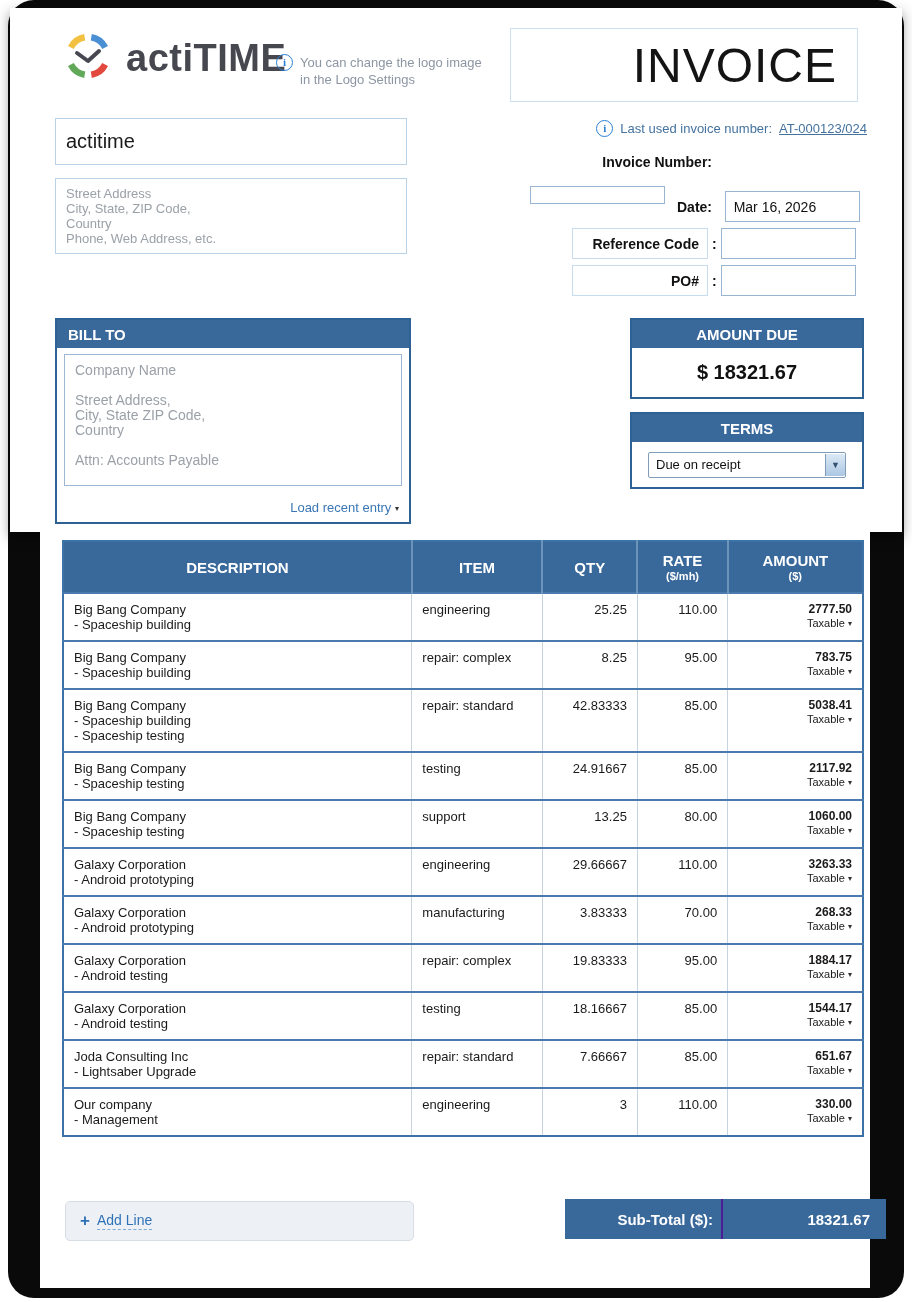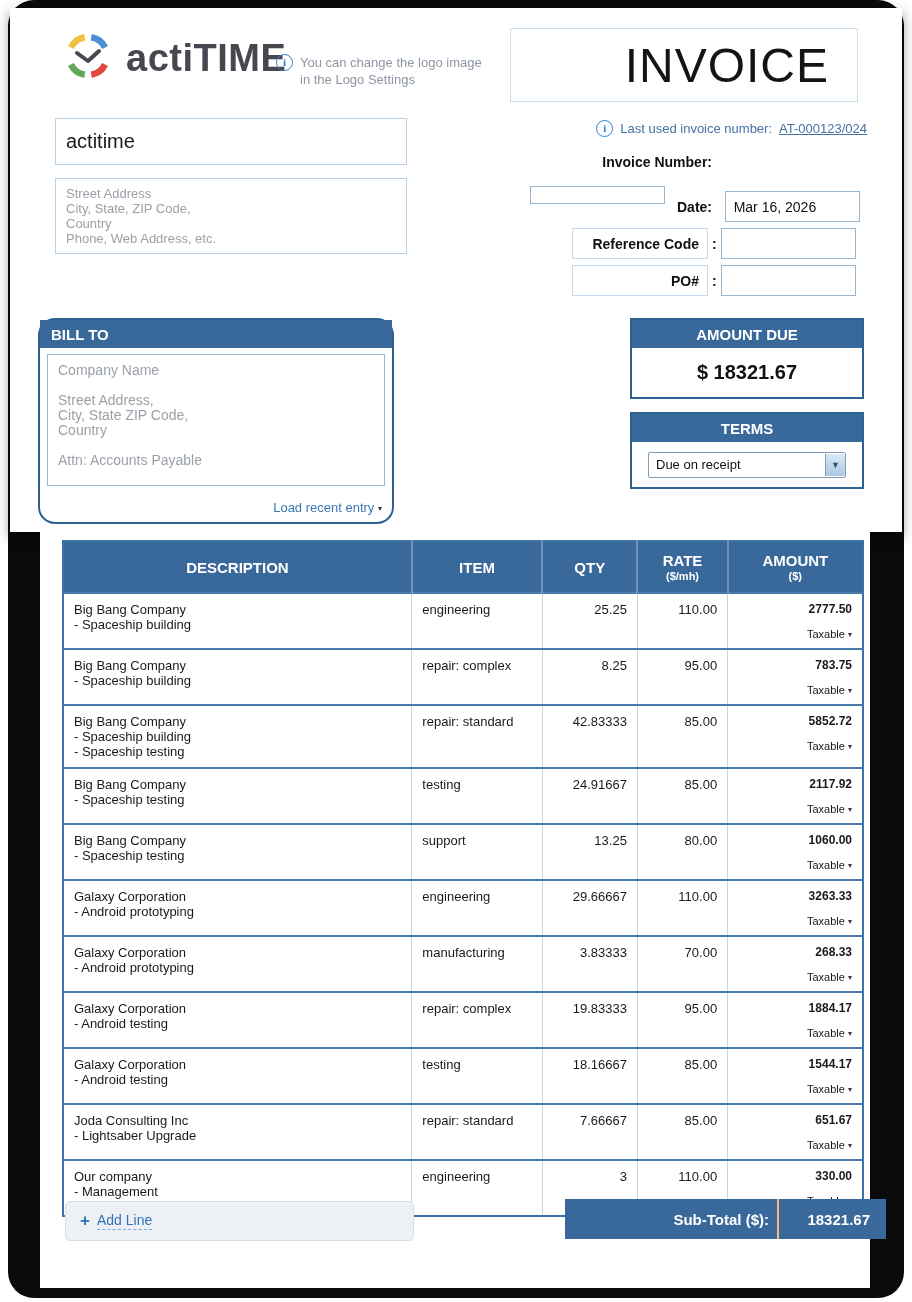--- a/index.html
+++ b/index.html
@@ -10,21 +10,21 @@
   .top-card{position:absolute;left:10px;top:8px;width:892px;height:524px;background:#fff;
             box-shadow:0 5px 12px rgba(0,0,0,.45);}
   .logo{position:absolute;left:52px;top:22px;display:flex;align-items:center;gap:12px;}
   .brand{font-size:38px;font-weight:bold;color:#47474f;letter-spacing:.5px;}
   .logo-note{position:absolute;left:266px;top:46px;display:flex;gap:7px;align-items:flex-start;}
   .info-i{display:inline-block;width:15px;height:15px;border:1.5px solid #2a7fd4;border-radius:50%;
           color:#2a7fd4;font-size:11px;line-height:15px;text-align:center;font-weight:bold;
           font-family:"Liberation Serif",serif;flex:0 0 auto;}
   .logo-note-text{font-size:13px;line-height:17px;color:#8d96a3;}
   .invoice-box{position:absolute;left:500px;top:20px;width:348px;height:74px;border:1px solid #cde0f0;
-               display:flex;align-items:center;justify-content:flex-end;padding-right:28px;box-sizing:border-box;}
+               display:flex;align-items:center;justify-content:flex-end;padding-right:20px;box-sizing:border-box;}
   .invoice-title{font-size:48px;color:#141414;letter-spacing:1px;}
   .company-input{position:absolute;left:45px;top:110px;width:352px;height:47px;border:1px solid #b9d2e8;
                  box-sizing:border-box;font-size:20px;color:#1a1a1a;padding:6px 10px;outline:none;
                  font-family:"Liberation Sans",sans-serif;background:#fff;}
   .address-area{position:absolute;left:45px;top:170px;width:352px;height:76px;border:1px solid #b9d2e8;
                 box-sizing:border-box;font-size:13px;line-height:15px;color:#1a1a1a;padding:7px 10px;
                 resize:none;outline:none;font-family:"Liberation Sans",sans-serif;background:#fff;}
   textarea::placeholder{color:#9ba1a8;opacity:1;}
   .last-used{position:absolute;top:112px;right:35px;display:flex;align-items:center;gap:7px;
              font-size:13px;color:#44729f;}
@@ -33,21 +33,21 @@
   .f-label{font-size:14px;font-weight:bold;color:#111;display:flex;align-items:center;justify-content:flex-end;}
   .f-input{width:135px;height:31px;border:1px solid #98b6d2;box-sizing:border-box;font-size:14px;color:#111;
            padding:0 8px;outline:none;font-family:"Liberation Sans",sans-serif;background:#fff;}
   .boxed-label{border:1px solid #c9dcee;box-sizing:border-box;font-size:14px;font-weight:bold;color:#111;
                display:flex;align-items:center;justify-content:flex-end;padding-right:8px;background:#fff;}
   .colon{font-size:14px;font-weight:bold;color:#111;display:flex;align-items:center;padding:0 4px;}
 
   .panel{position:absolute;border:2px solid #2e6294;background:#fff;}
   .panel-hdr{background:#39689b;color:#fff;font-weight:bold;font-size:15px;height:28px;
              display:flex;align-items:center;box-sizing:border-box;}
-  .billto{left:28px;top:310px;width:352px;height:202px;border-radius:17px;}
+  .billto{left:45px;top:310px;width:352px;height:202px;}
   .billto .panel-hdr{padding-left:11px;}
   .billto-area{position:absolute;left:7px;top:34px;width:338px;height:132px;border:1px solid #9cb8d4;
                box-sizing:border-box;font-size:14px;line-height:15px;color:#1a1a1a;padding:8px 10px;
                resize:none;outline:none;font-family:"Liberation Sans",sans-serif;}
   .load-recent{position:absolute;right:10px;bottom:7px;font-size:13px;color:#3a77b5;cursor:pointer;}
   .amount-due{left:620px;top:310px;width:230px;height:77px;}
   .amount-due .panel-hdr,.terms .panel-hdr{justify-content:center;}
   .amount-val{height:49px;display:flex;align-items:center;justify-content:center;
               font-size:20px;font-weight:bold;color:#111;}
   .terms{left:620px;top:404px;width:230px;height:73px;}
@@ -71,30 +71,30 @@
   .th-sub{display:block;font-size:11px;font-weight:bold;margin-top:1px;}
   .th-left{text-align:center;} .th-center{text-align:center;}
   .inv-table td{border-top:2px solid #4a7aad;border-right:1px solid #c6d3e0;vertical-align:top;
                 padding:8px 10px;font-size:13px;color:#1a1a1a;box-sizing:border-box;background:#fff;}
   .inv-table td:last-child{border-right:none;}
   .td-desc{white-space:pre-line;line-height:15px;}
   .td-item{line-height:15px;}
   .td-num{text-align:right;padding-right:13px;}
   .td-amt{text-align:right;padding-right:10px;}
   .amt-val{font-size:12px;font-weight:bold;}
-  .taxable{margin-top:12px;font-size:11px;color:#1a1a1a;cursor:pointer;}
+  .taxable{margin-top:1px;font-size:11px;color:#1a1a1a;cursor:pointer;}
   .caret{display:inline-block;font-size:8px;color:#333;transform:translateY(-1px);}
   .tbl-footer{position:absolute;left:22px;top:0;width:802px;height:40px;}
   .add-line-box{position:absolute;left:3px;top:2px;width:347px;height:38px;background:#edf1f6;
                 border:1px solid #d6dde6;border-radius:5px;display:flex;align-items:center;cursor:pointer;}
   .add-plus{color:#2f72b8;font-size:17px;font-weight:bold;margin:0 7px 0 14px;}
   .add-line-label{color:#2f72b8;font-size:14px;border-bottom:1px dashed #7ea9d6;padding-bottom:1px;}
   .subtotal-bar{position:absolute;left:503px;top:0;width:321px;height:40px;background:#39689b;display:flex;}
-  .subtotal-label{width:214px;color:#fff;font-weight:bold;font-size:15px;display:flex;align-items:center;
-                  justify-content:flex-end;padding-right:8px;border-right:2px solid #fdba74;box-sizing:border-box;}
+  .subtotal-label{width:158px;color:#fff;font-weight:bold;font-size:15px;display:flex;align-items:center;
+                  justify-content:flex-end;padding-right:8px;border-right:2px solid #4c1d95;box-sizing:border-box;}
   .subtotal-value{flex:1;color:#fff;font-weight:bold;font-size:15px;display:flex;align-items:center;
                   justify-content:flex-end;padding-right:16px;}
 </style>
 </head>
 <body>
 
 <div class="stage">
   <div class="window"></div>
 
   <div class="top-card">
@@ -249,21 +249,21 @@
       </tr>
 
       <tr>
         <td class="td-desc">Big Bang Company
 - Spaceship building
 - Spaceship testing</td>
         <td class="td-item">repair: standard</td>
         <td class="td-num">42.83333</td>
         <td class="td-num">85.00</td>
         <td class="td-amt">
-          <div class="amt-val">5852.72</div>
+          <div class="amt-val">5038.41</div>
           <div class="taxable">
             <span>Taxable </span>
             <span class="caret">▾</span>
           </div>
         </td>
       </tr>
 
       <tr>
         <td class="td-desc">Big Bang Company
 - Spaceship testing</td>

